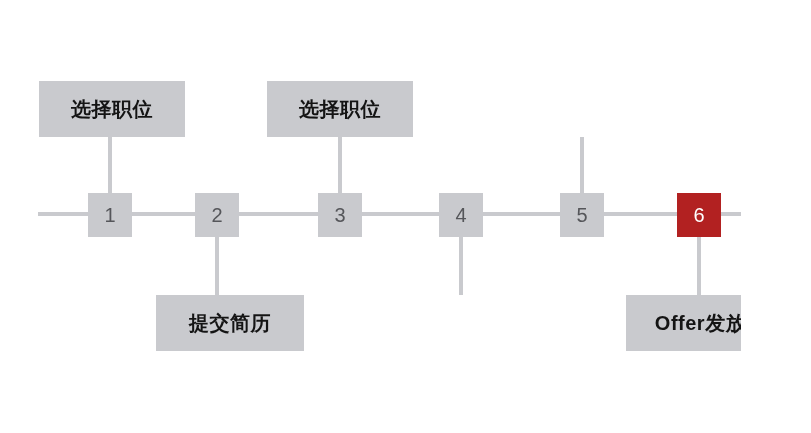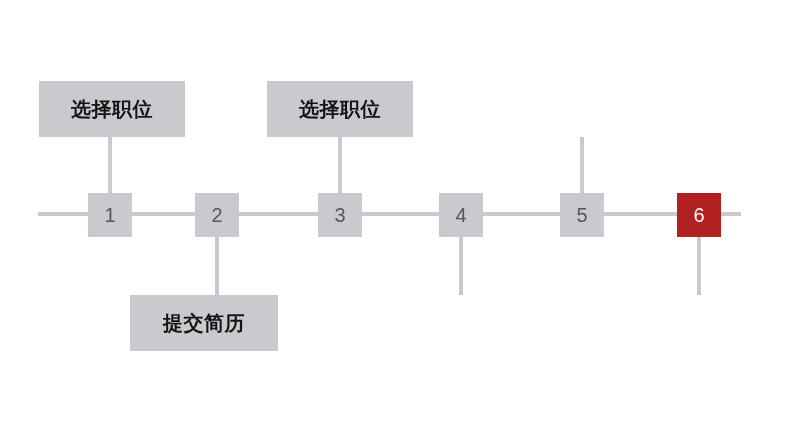--- a/index.html
+++ b/index.html
@@ -58,29 +58,30 @@
 
 <div class="canvas">
 
   <div class="hline"></div>
 
   <div class="connector top" style="left:108px;"></div>
   <div class="label-box top" style="left:39px; width:146px;">选择职位</div>
   <div class="num-box" style="left:88px;">1</div>
 
   <div class="connector bottom" style="left:215px;"></div>
-  <div class="label-box bottom" style="left:130px; width:148px;">提交简历</div>
+  <div class="label-box bottom" style="left:156px; width:148px;">提交简历</div>
   <div class="num-box" style="left:195px;">2</div>
 
   <div class="connector top" style="left:338px;"></div>
   <div class="label-box top" style="left:267px; width:146px;">选择职位</div>
   <div class="num-box" style="left:318px;">3</div>
 
   <div class="connector bottom" style="left:459px;"></div>
   <div class="num-box" style="left:439px;">4</div>
 
   <div class="connector top" style="left:580px;"></div>
   <div class="num-box" style="left:560px;">5</div>
 
   <div class="connector bottom" style="left:697px;"></div>
+  <div class="label-box bottom" style="left:626px; width:149px;">Offer发放</div>
   <div class="num-box active" style="left:677px;">6</div>
 
 </div>
 
 </body></html>

